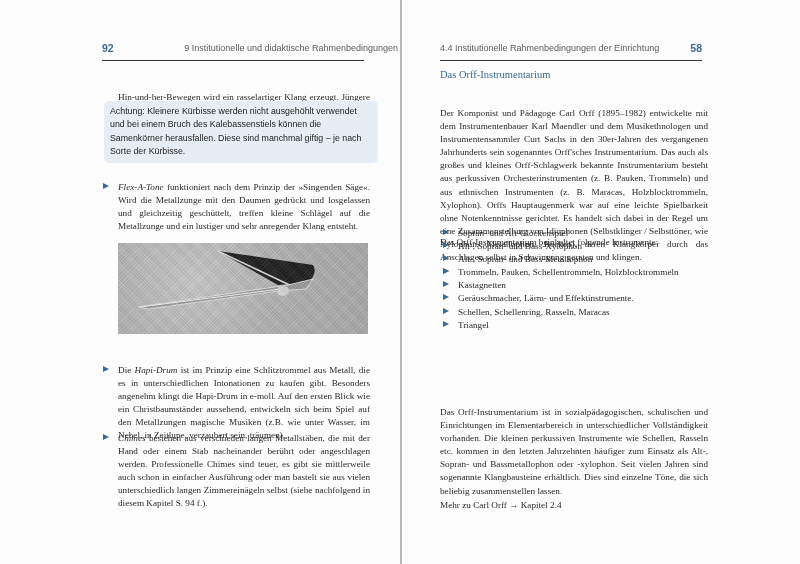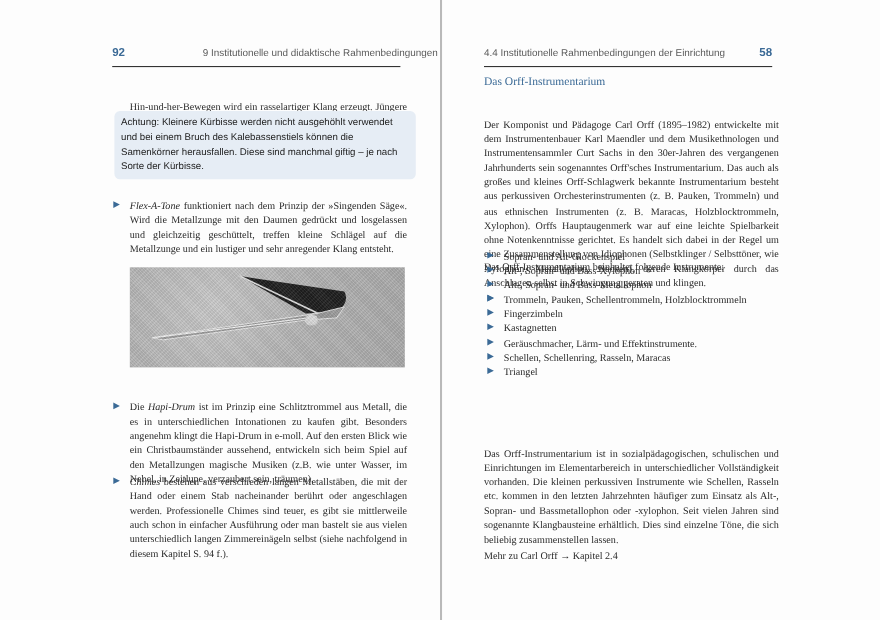--- a/index.html
+++ b/index.html
@@ -103,21 +103,20 @@
   <div class="col" style="top:212px;">
     <p>Das Orff-Instrumentarium beinhaltet folgende Instrumente:</p>
   </div>
 
   <div class="list">
     <div class="bullet-item"><span class="bullet-icon"></span><span>Sopran- und Alt-Glockenspiel</span></div>
     <div class="bullet-item"><span class="bullet-icon"></span><span>Alt-, Sopran- und Bass-Xylophon</span></div>
     <div class="bullet-item"><span class="bullet-icon"></span><span>Alt-, Sopran- und Bass-Metallophon</span></div>
     <div class="bullet-item"><span class="bullet-icon"></span></div>
     <div class="bullet-item"><span class="bullet-icon"></span><span>Trommeln, Pauken, Schellentrommeln, Holzblocktrommeln</span></div>
-    <div class="bullet-item"><span class="bullet-icon"></span><span>Fingerzimbeln</span></div>
     <div class="bullet-item"><span class="bullet-icon"></span><span>Kastagnetten</span></div>
     <div class="bullet-item"><span class="bullet-icon"></span><span>Geräuschmacher, Lärm- und Effektinstrumente.</span></div>
     <div class="bullet-item"><span class="bullet-icon"></span><span>Schellen, Schellenring, Rasseln, Maracas</span></div>
     <div class="bullet-item"><span class="bullet-icon"></span><span>Triangel</span></div>
   </div>
 
   <div class="col" style="top:382px;">
     <p>Das Orff-Instrumentarium ist in sozialpädagogischen, schulischen und Einrichtungen im Elementarbereich in unterschiedlicher Vollständigkeit vorhanden. Die kleinen perkussiven Instrumente wie Schellen, Rasseln etc. kommen in den letzten Jahrzehnten häufiger zum Einsatz als Alt-, Sopran- und Bassmetallophon oder -xylophon. Seit vielen Jahren sind sogenannte Klangbausteine erhältlich. Dies sind einzelne Töne, die sich beliebig zusammenstellen lassen.</p>
   </div>
 

